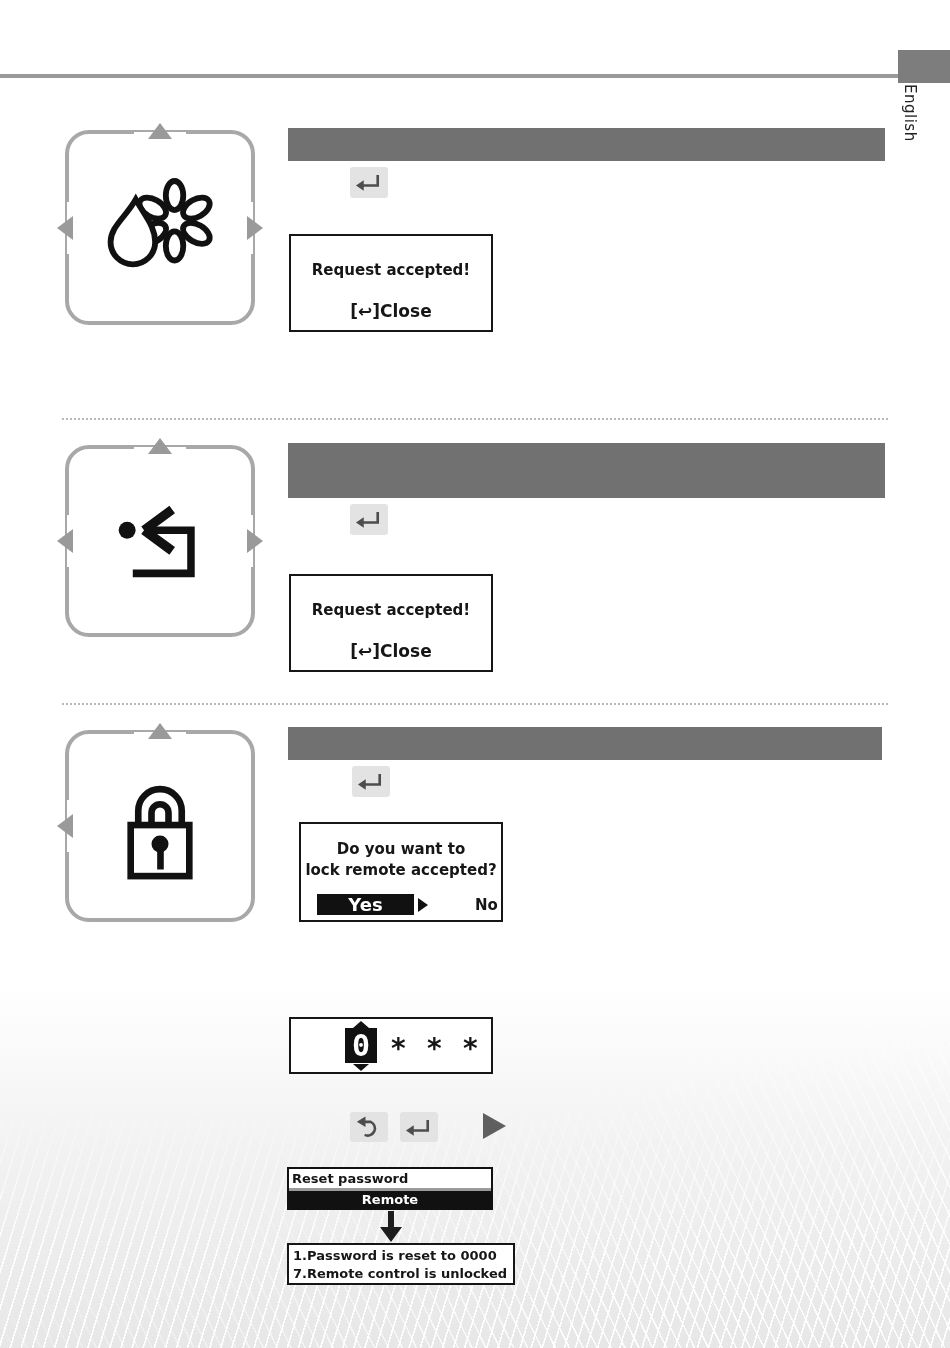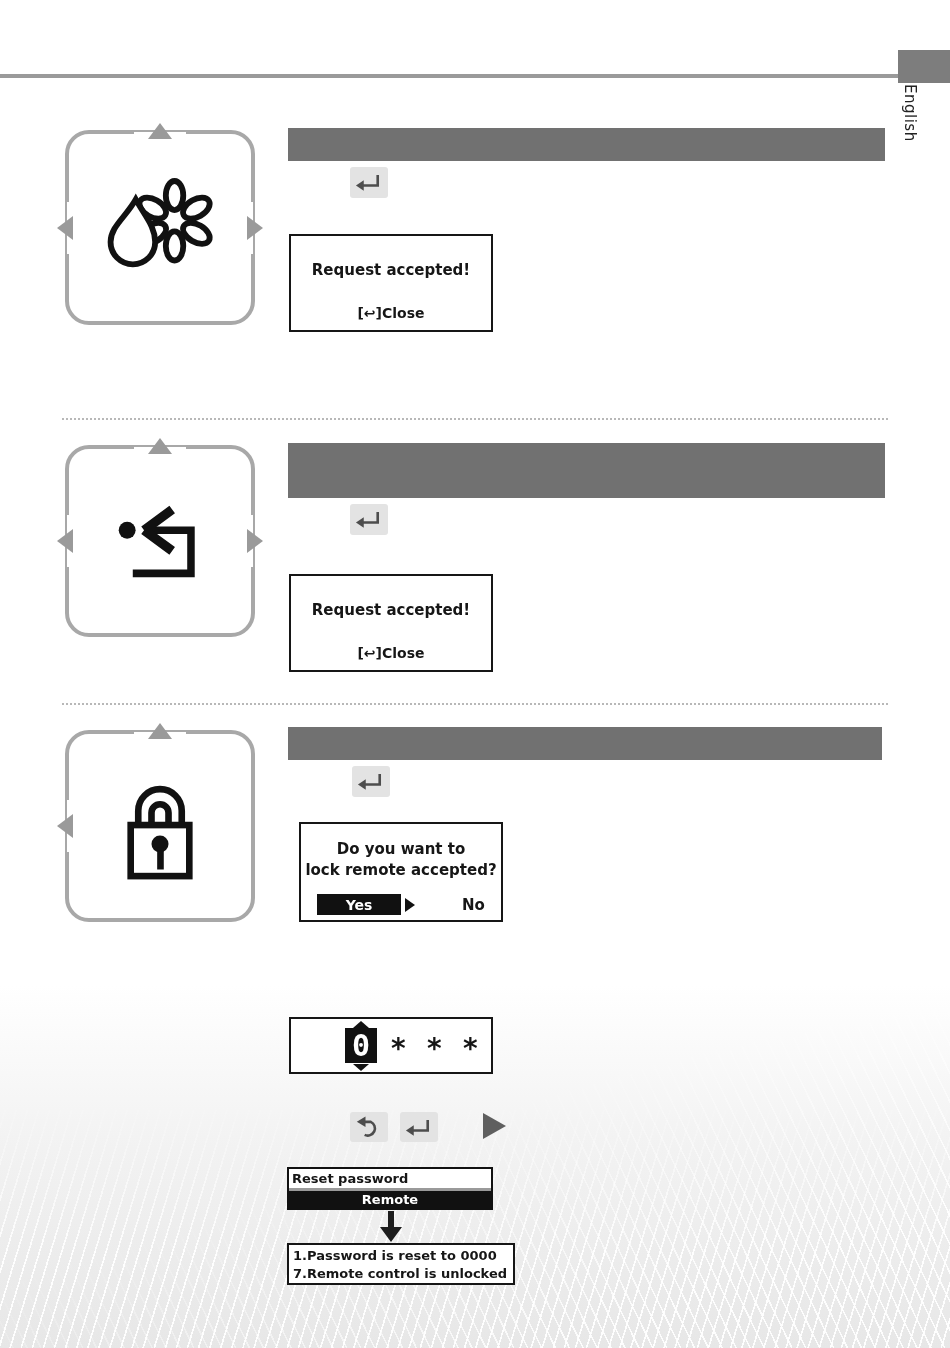--- a/index.html
+++ b/index.html
@@ -44,24 +44,24 @@
   
   .keybtn { background:#e3e3e3; border-radius:3px; display:flex; align-items:center; justify-content:center; }
 
   
   .lcd {
     background:#fff; border:2px solid #161616; color:#161616;
     font-family:"DejaVu Sans", sans-serif; font-weight:bold;
   }
   .lcd-msg { display:flex; flex-direction:column; justify-content:space-between;
     text-align:center; padding:25px 4px 9px; font-size:15px; }
-  .lcd-msg .close-line { font-size:14px; }
+  .lcd-msg .close-line { font-size:17px; }
   .lcd-q { padding-top:15px; text-align:center; font-size:15px; line-height:21px; }
   .opt-row { display:flex; align-items:center; margin-top:13px; padding-left:16px; }
-  .yes-bar { width:84px; height:21px; background:#111; color:#fff; font-size:14px;
+  .yes-bar { width:97px; height:21px; background:#111; color:#fff; font-size:18px;
     display:flex; align-items:center; justify-content:center; }
   .opt-tri { width:0; height:0; border-top:7px solid transparent; border-bottom:7px solid transparent;
     border-left:10px solid #111; margin-left:4px; }
   .no-label { margin-left:47px; font-size:15px; }
 
   
   .pwd-inner { position:relative; width:100%; height:100%; }
   .pwd-cell { position:absolute; left:54px; top:9px; width:32px; height:35px; background:#111;
     color:#fff; display:flex; align-items:center; justify-content:center;
     font-family:"DejaVu Sans Mono", monospace; font-weight:bold; font-size:30px; }

